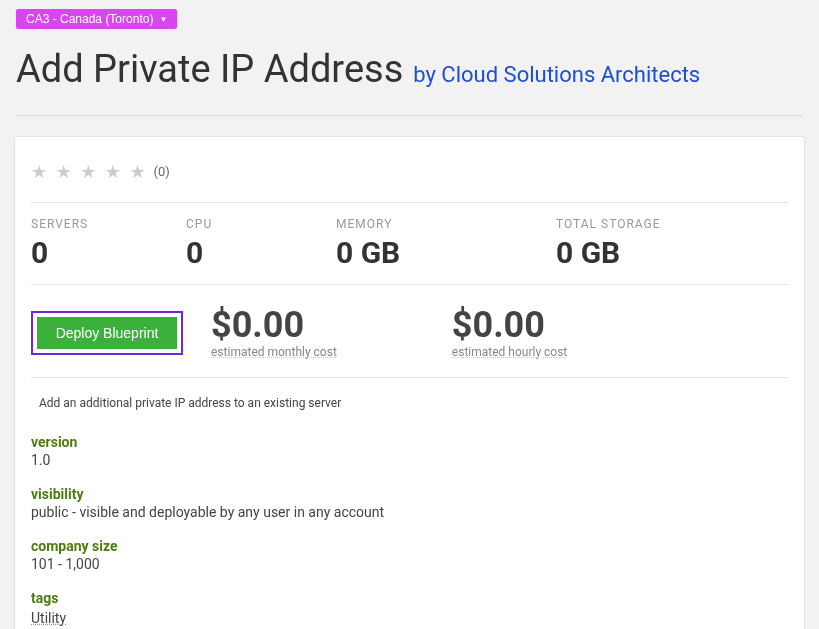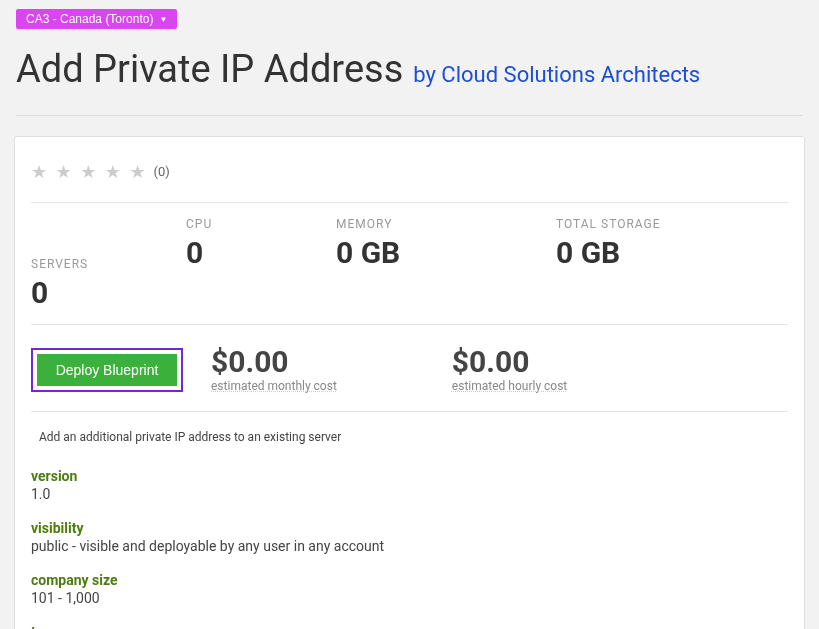--- a/index.html
+++ b/index.html
@@ -79,21 +79,21 @@
       border-top: 1px solid #e5e5e5;
       margin: 4px 0 14px 0;
     }
     .stats-row {
       display: flex;
       padding-bottom: 10px;
     }
     .stat {
       flex: 0 0 auto;
     }
-    .stat.servers { width: 155px; margin-top: 40px; }
+    .stat.servers { width: 155px; }
     .stat.cpu { width: 150px; }
     .stat.memory { width: 220px; }
     .stat.storage { flex: 1; }
     .stat-label {
       font-size: 12px;
       color: #999;
       letter-spacing: 1px;
       text-transform: uppercase;
       margin-bottom: 4px;
     }
@@ -120,21 +120,21 @@
       border: none;
       padding: 8px 16px;
       font-size: 14px;
       cursor: pointer;
       min-width: 140px;
     }
     .cost-block {
       margin-right: 115px;
     }
     .cost-value {
-      font-size: 30px;
+      font-size: 36px;
       font-weight: 700;
       color: #444;
       line-height: 1;
     }
     .cost-label {
       font-size: 12px;
       color: #888;
       text-decoration: underline dotted;
       text-decoration-color: #ccc;
       margin-top: 2px;

